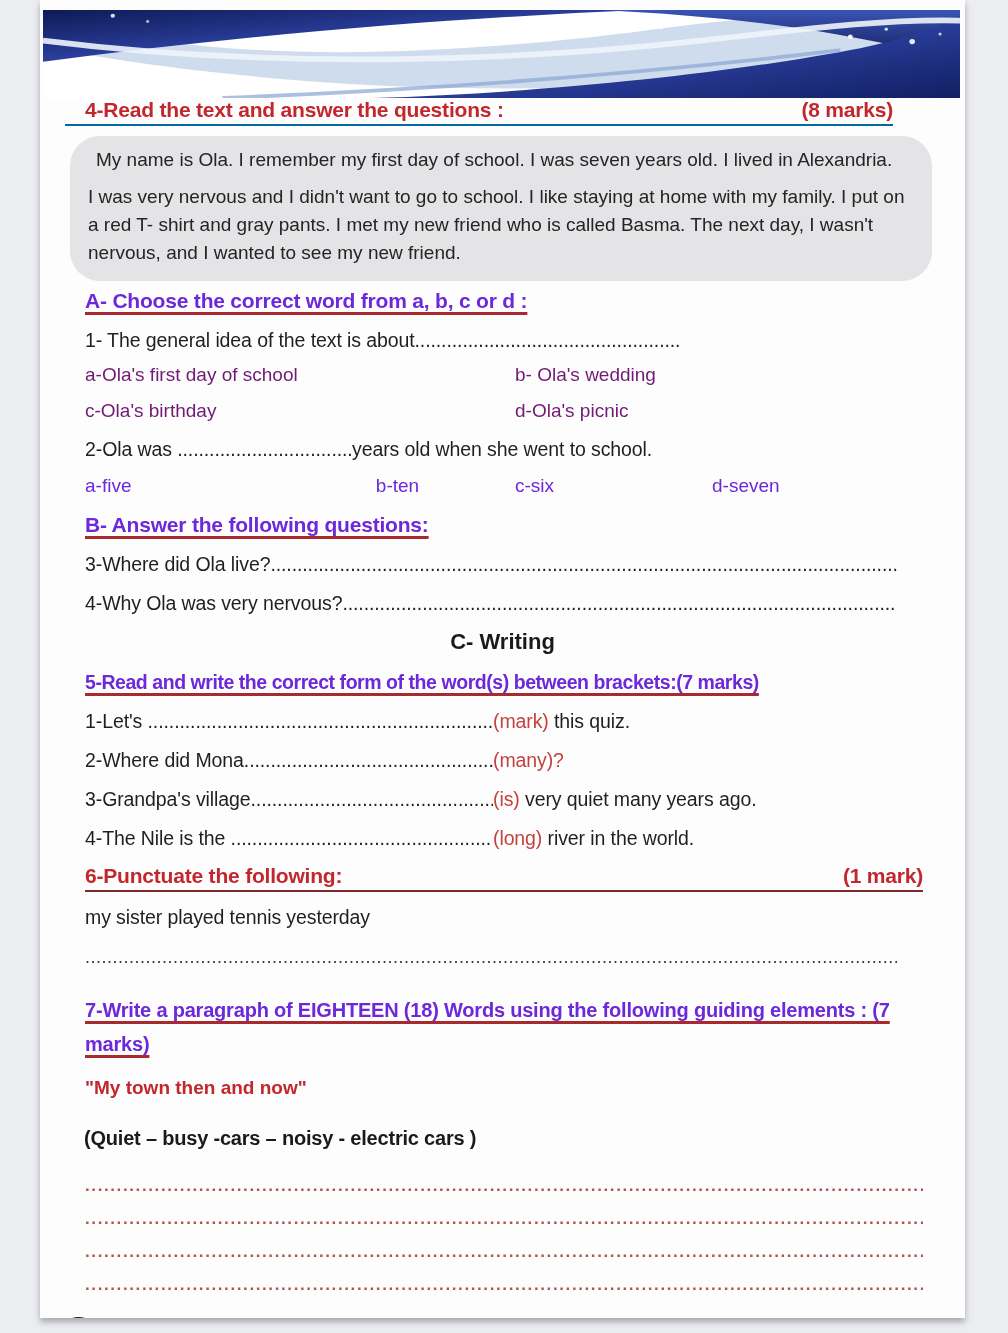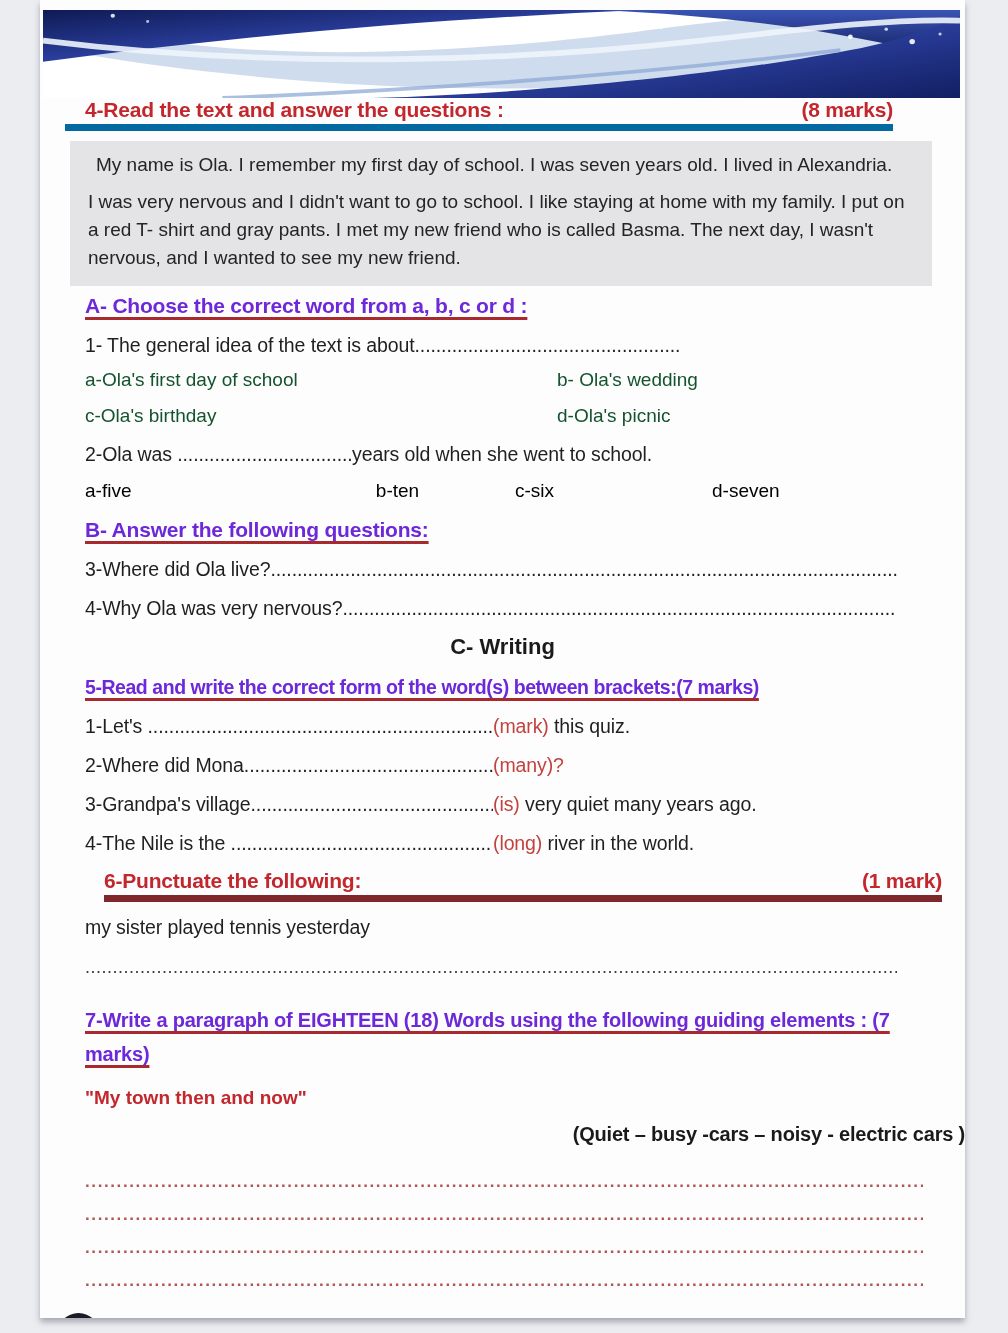--- a/index.html
+++ b/index.html
@@ -17,71 +17,71 @@
     width: 925px; height: 1318px;
     background: #fdfdfd;
     box-shadow: 0 4px 6px rgba(110,112,125,.55);
     overflow: hidden;
   }
   
   .wave-banner { display: block; margin: 10px 0 0 3px; width: 917px; height: 88px; }
   
   .hrow {
     display: flex; justify-content: space-between; align-items: flex-end;
-    border-bottom: 7px solid #0369a1;
+    border-bottom: 2px solid #0369a1;
     padding-bottom: 2px;
   }
   .hrow-4 { margin: 0 0 0 25px; width: 828px; position: relative; z-index: 2; }
   .hrow-4 .h-title { margin-left: 20px; }
-  .hrow-6 { margin: 14px 0 0 64px; width: 838px; border-bottom-color: #7e282c; }
+  .hrow-6 { margin: 14px 0 0 45px; width: 838px; border-bottom-color: #7e282c; }
   .h-title, .h-marks {
     font-weight: bold; font-size: 21px; color: #c2272d; letter-spacing: -0.2px;
     white-space: nowrap;
   }
   
   .red-h {
     margin-left: 45px;
     font-weight: bold; font-size: 21px; color: #6d28d9; letter-spacing: -0.2px;
     text-decoration: underline; text-decoration-color: #a8292e; text-decoration-thickness: 2.5px;
     text-underline-offset: 4px;
   }
   
   .passage {
     margin: 10px 0 0 30px; width: 862px;
     background: #e4e4e6;
     padding: 10px 14px 14px 18px;
-    font-size: 19px; line-height: 28px; color: #242424;
+    font-size: 19px; line-height: 28px; color: #242424; border-radius: 30px;
   }
   .passage p { margin: 0; }
   .passage p.first { text-indent: 8px; margin-bottom: 9px; }
   
   .q {
     margin-left: 45px; font-size: 19.5px; color: #1f1f1f; letter-spacing: -0.1px;
     white-space: nowrap;
   }
   .clip { display: inline-block; white-space: nowrap; overflow: hidden; vertical-align: bottom; }
   .clip.w596 { width: 596px; }
   .clip.w267 { width: 267px; }
   .clip.w408 { width: 408px; }
   .clip.w812 { width: 812px; }
   .red-t { color: #c2423e; }
   
-  .opts2 { display: flex; margin-left: 45px; font-size: 19px; color: #14532d; gap: 42px; }
+  .opts2 { display: flex; margin-left: 45px; font-size: 19px; color: #701a75; }
   .opts2 .col1 { width: 430px; }
-  .opts4 { display: flex; margin-left: 45px; font-size: 19px; color: #000000; }
+  .opts4 { display: flex; margin-left: 45px; font-size: 19px; color: #6d28d9; }
   .opts4 .o1 { width: 195px; } .opts4 .o2 { width: 235px; text-align: center; } .opts4 .o3 { width: 197px; }
   
   .c-writing {
     margin-top: 14px; text-align: center;
     font-size: 22px; font-weight: bold; color: #1a1a1a;
   }
   .h5 { font-size: 19.5px; letter-spacing: -0.45px; margin-top: 16px; }
   .h7 { font-size: 20px; margin-top: 22px; max-width: 848px; line-height: 34px; white-space: normal; }
   .topic { margin: 16px 0 0 45px; font-size: 19px; font-weight: bold; color: #c2272d; }
-  .guides { margin-top: 14px; text-align: right; font-size: 20px; font-weight: bold; color: #1a1a1a; letter-spacing: -0.2px; }
+  .guides { margin-top: 28px; text-align: left; font-size: 20px; font-weight: bold; color: #1a1a1a; letter-spacing: -0.2px; padding-left: 44px; }
   
   .dots-black { margin: 14px 0 0 45px; font-size: 18px; color: #3a3a3a; letter-spacing: 0.5px; height: 24px; }
   .dots-red {
     margin: 14px 0 0 45px; font-size: 17px; font-weight: bold; color: #b05552;
     letter-spacing: 1.6px; height: 22px; width: 838px;
     display: block; white-space: nowrap; overflow: hidden;
   }
   .dots-red.first { margin-top: 26px; }
   .dots-red + .dots-red { margin-top: 11px; }
   

